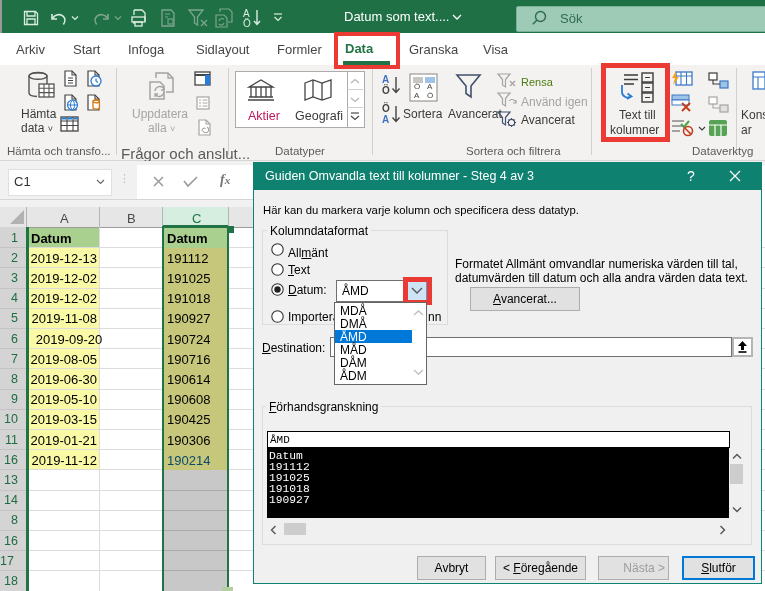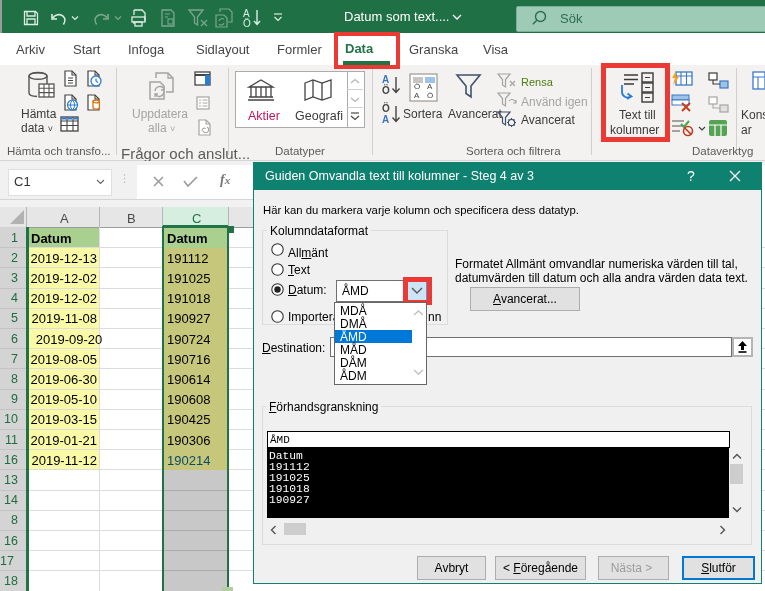--- a/index.html
+++ b/index.html
@@ -491,21 +491,21 @@
   </svg>
 <div class="a" style="left:284px;top:523px;width:22px;height:12px;background:#cdcdcd"></div>
 <svg style="left:719px;top:525px" width="7" height="10" viewBox="0 0 7 10">
     <path d="M1.5 1l4 4-4 4" fill="none" stroke="#555" stroke-width="1.4"></path>
   </svg>
 <div class="a" style="left:417px;top:556px;width:69px;height:24px;background:#e1e1e1;border:1px solid #adadad;box-sizing:border-box"></div>
 <div class="t" style="left:417px;top:561px;width:69px;text-align:center;font-size:12px;color:#000">Avbryt</div>
 <div class="a" style="left:495px;top:556px;width:91px;height:24px;background:#e1e1e1;border:1px solid #adadad;box-sizing:border-box"></div>
 <div class="t" style="left:495px;top:561px;width:91px;text-align:center;font-size:12px;color:#000">&lt; <span style="text-decoration:underline">F</span>öregående</div>
 <div class="a" style="left:598px;top:556px;width:71px;height:24px;background:#e1e1e1;border:1px solid #adadad;box-sizing:border-box"></div>
-<div class="t" style="left:598px;top:561px;width:67px;text-align:center;font-size:12px;color:#9c9c9c">Nästa &gt;</div>
+<div class="t" style="left:598px;top:561px;width:67px;text-align:right;font-size:12px;color:#9c9c9c">Nästa &gt;</div>
 <div class="a" style="left:682px;top:556px;width:73px;height:24px;background:#e1e1e1;border:2px solid #0078D7;box-sizing:border-box"></div>
 <div class="t" style="left:682px;top:561px;width:73px;text-align:center;font-size:12px;color:#000"><span style="text-decoration:underline">S</span>lutför</div>
 <div class="a" style="left:762px;top:190px;width:3px;height:401px;background:#fff"></div>
 <div class="a" style="left:762px;top:247.2px;width:3px;height:1px;background:#dcdcdc"></div>
 <div class="a" style="left:762px;top:267.4px;width:3px;height:1px;background:#dcdcdc"></div>
 <div class="a" style="left:762px;top:287.6px;width:3px;height:1px;background:#dcdcdc"></div>
 <div class="a" style="left:762px;top:307.8px;width:3px;height:1px;background:#dcdcdc"></div>
 <div class="a" style="left:762px;top:328.0px;width:3px;height:1px;background:#dcdcdc"></div>
 <div class="a" style="left:762px;top:348.2px;width:3px;height:1px;background:#dcdcdc"></div>
 <div class="a" style="left:762px;top:368.4px;width:3px;height:1px;background:#dcdcdc"></div>

